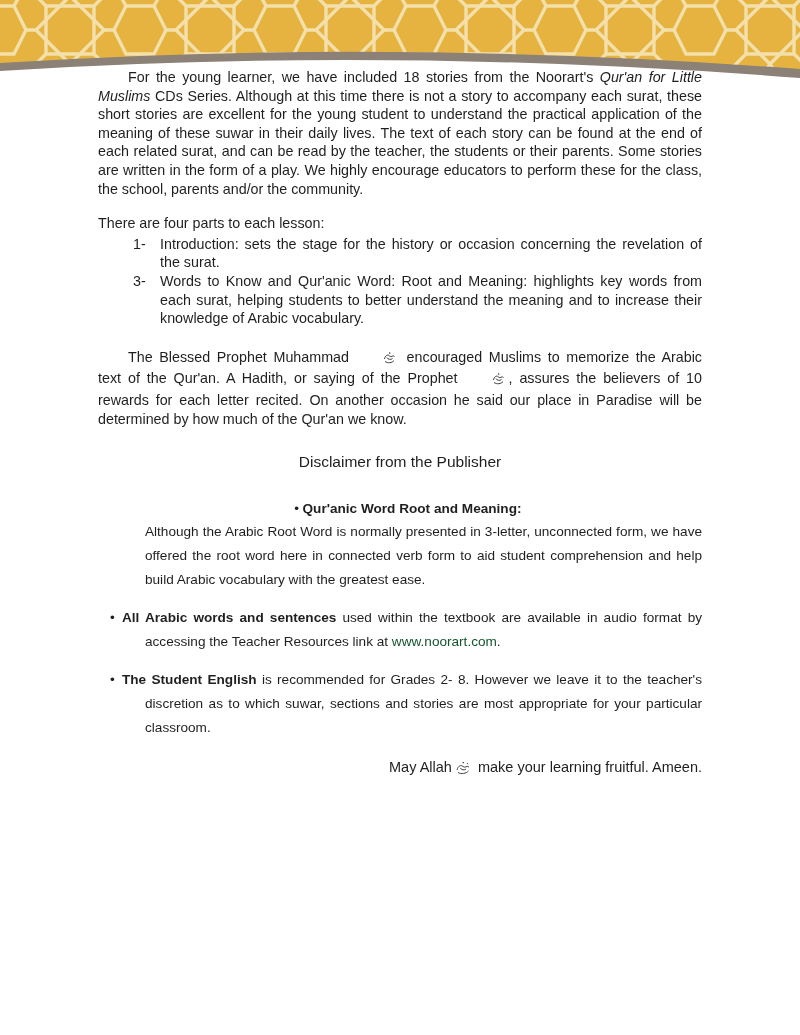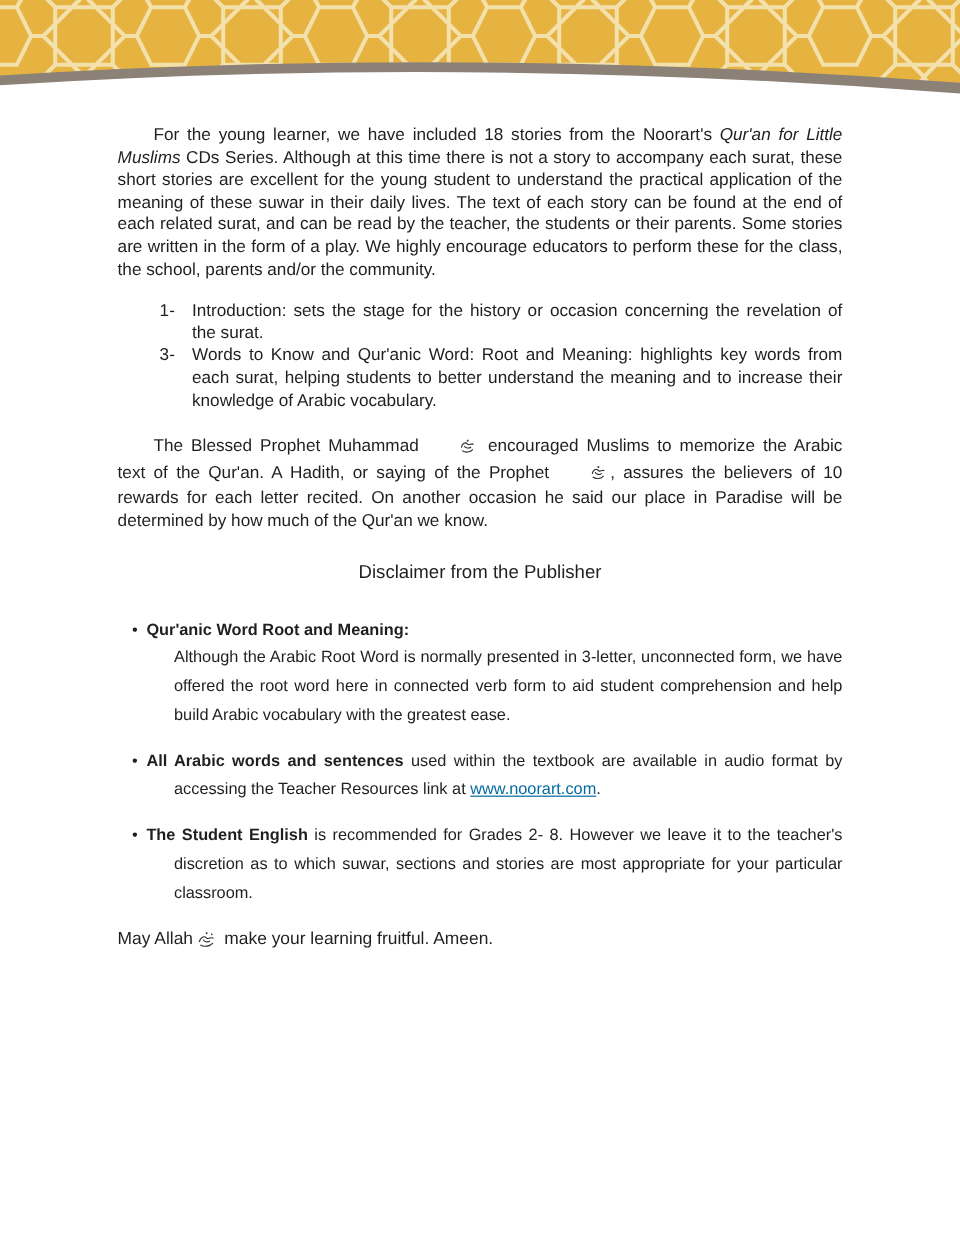--- a/index.html
+++ b/index.html
@@ -1,41 +1,41 @@
 <!DOCTYPE html>
 <html><head>
 <meta charset="utf-8">
 <style>
   html,body{margin:0;padding:0;background:#ffffff;}
   .page{position:relative;width:800px;height:1035px;background:#ffffff;overflow:hidden;
         font-family:"Liberation Sans",sans-serif;color:#1f1f1f;}
   .header-wrap{position:absolute;top:0;left:0;width:800px;height:90px;}
   .content{position:absolute;top:0;left:98px;width:604px;box-sizing:border-box;
-           padding-top:104px;font-size:14.3px;line-height:18.6px;text-align:justify;}
+           padding-top:68px;font-size:14.3px;line-height:18.6px;text-align:justify;}
   p{margin:0;}
   .indent{text-indent:30px;}
   .intro-para{margin-bottom:16px;}
   .four-parts{margin-bottom:2px;text-align:left;}
   .num-item{padding-left:62px;}
   .num{display:inline-block;width:27px;margin-left:-27px;}
   .memorize{margin-top:20px;}
   .disclaimer-heading{margin:24px 0 0 0;text-align:center;font-size:15.5px;
                       font-weight:normal;line-height:20px;}
   .disc{font-size:13.6px;line-height:24px;}
   .bullet-line{padding-left:47px;}
   .marker{display:inline-block;width:12px;margin-left:-35px;}
   .b1{margin-top:26px;}
-  .b1-lead{line-height:22px;text-align:left;}
+  .b1-lead{line-height:22px;text-align:center;}
   .b1-body{padding-left:47px;}
   .b2{margin-top:14px;}
   .b3{margin-top:14px;}
   b{font-weight:bold;}
   i{font-style:italic;}
-  .link{color:#0369a1;text-decoration:underline;cursor:pointer;}
-  .closing{margin-top:18px;text-align:left;font-size:14.5px;}
+  .link{color:#14532d;cursor:pointer;}
+  .closing{margin-top:18px;text-align:right;font-size:14.5px;}
   .honorific{display:inline-block;vertical-align:-3px;margin:0 3px;}
 </style>
 </head>
 <body>
 
 <div class="page">
 
   <div class="header-wrap">
     <svg width="800" height="90" viewBox="0 0 800 90">
       <defs>
@@ -55,20 +55,21 @@
       </defs>
       <path d="M0 0 H800 V78 Q390 46 0 71 Z" fill="#8B8177"></path>
       <path d="M0 0 H800 V69 Q390 38 0 63 Z" fill="url(#geo)"></path>
     </svg>
   </div>
 
   <div class="content">
 
     <p class="indent intro-para"><span>For the young learner, we have included 18 stories from the Noorart's </span><i>Qur'an for Little Muslims</i><span> CDs Series.  Although at this time there is not a story to accompany each surat, these short stories are excellent for the young student to understand the practical application of the meaning of these suwar in their daily lives. The text of each story can be found at the end of each related surat, and can be read by the teacher, the students or their parents. Some stories are written in the form of a play.  We highly encourage educators to perform these for the class, the school, parents and/or the community.</span></p>
 
+    <p class="four-parts">There are four parts to each lesson:</p>
 
     <div>
       <div class="num-item"><span class="num">1-</span><span>Introduction: sets the stage for the history or occasion concerning the revelation of the surat.</span></div>
       <div class="num-item"><span class="num">3-</span><span>Words to Know and Qur'anic Word: Root and Meaning:  highlights key words from each surat, helping students to better understand the meaning and to increase their knowledge of Arabic vocabulary.</span></div>
     </div>
 
     <p class="indent memorize"><span>The Blessed Prophet Muhammad</span><span class="honorific"><svg width="15" height="15" viewBox="0 0 15 15">
             <g fill="none" stroke="#2a2a2a" stroke-width="0.9">
               <path d="M2.5 9 C3 5.5 6 4 7.5 6 C9 8 11 4.5 12.5 6.5"></path>
               <path d="M3 11.5 C6 13.5 10 13 12 10.5"></path>

